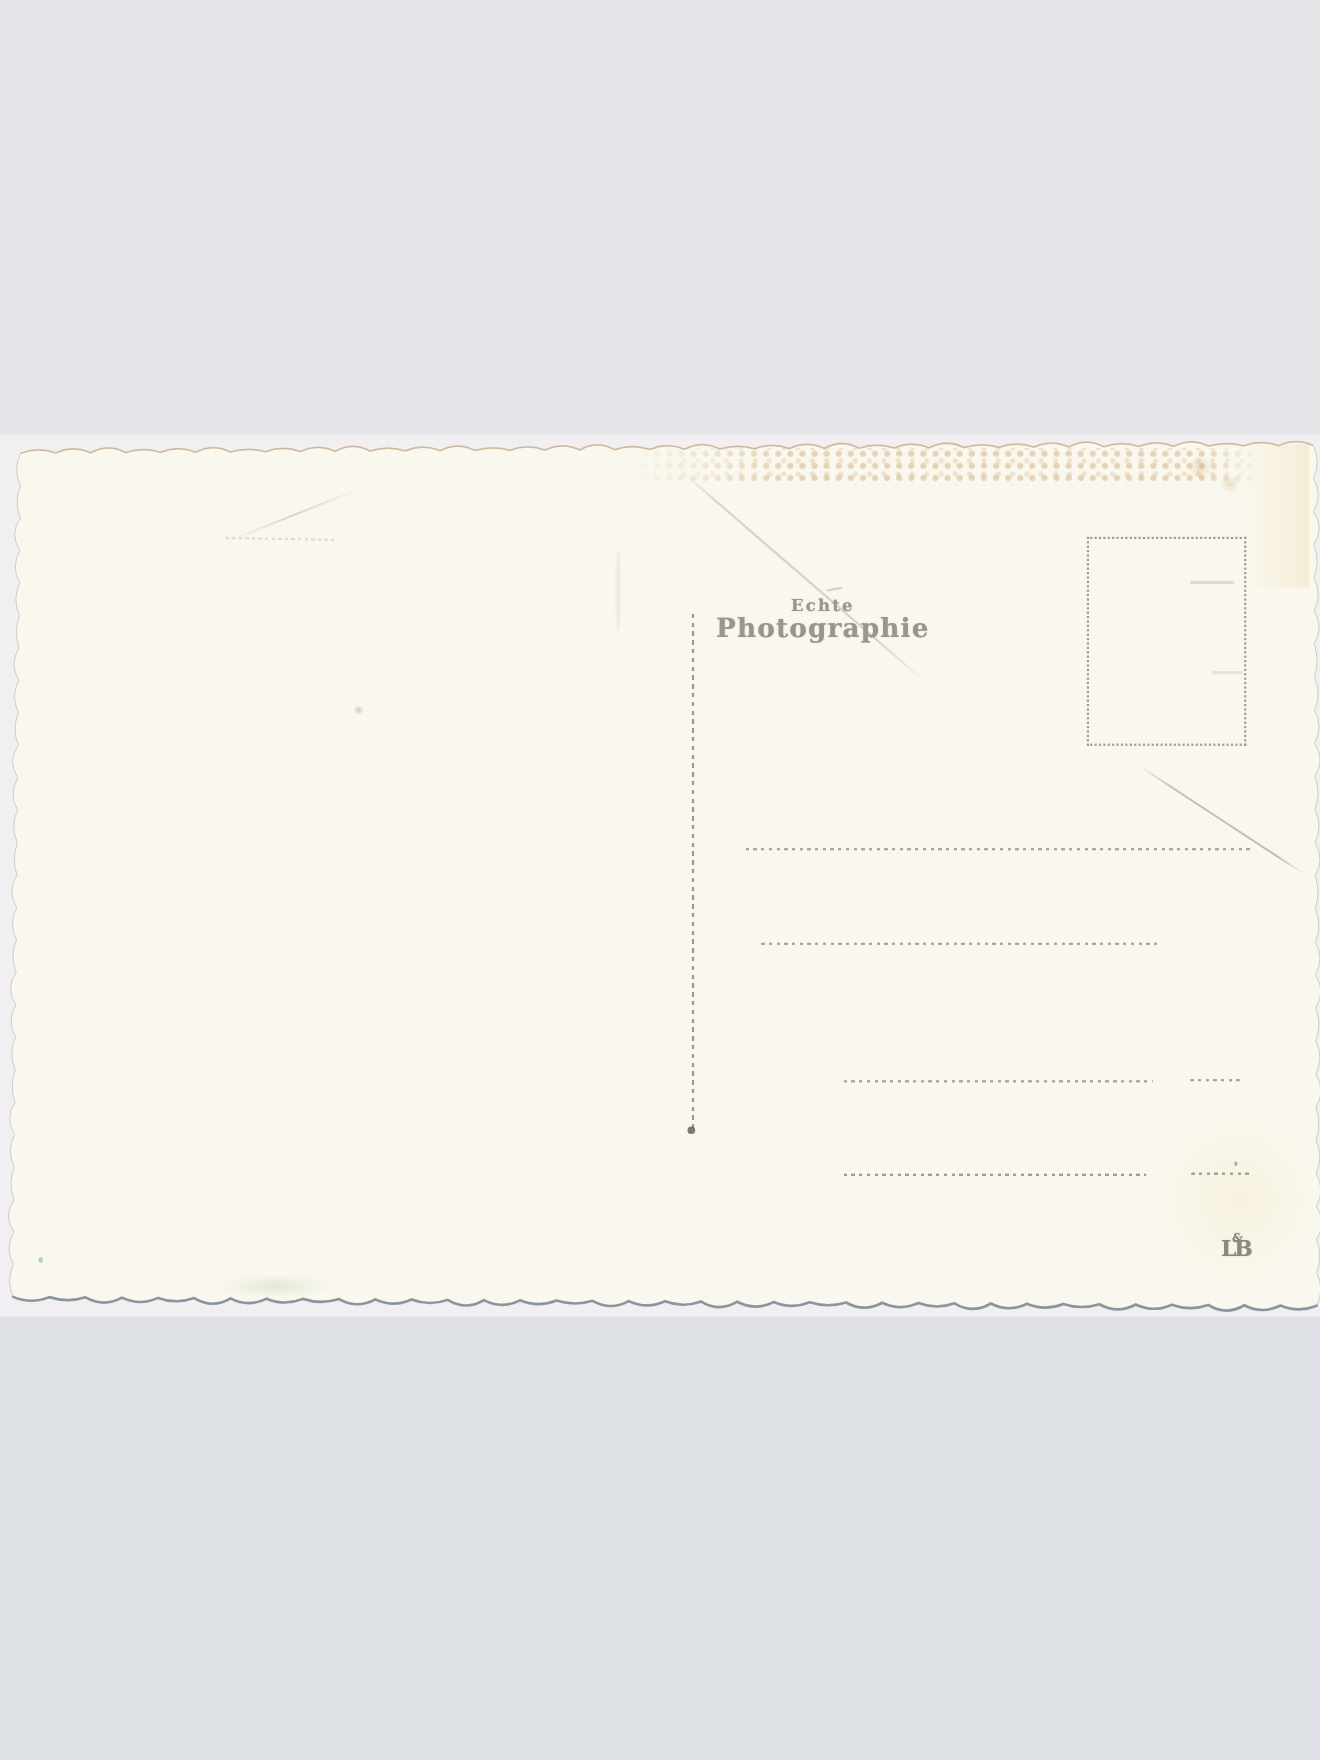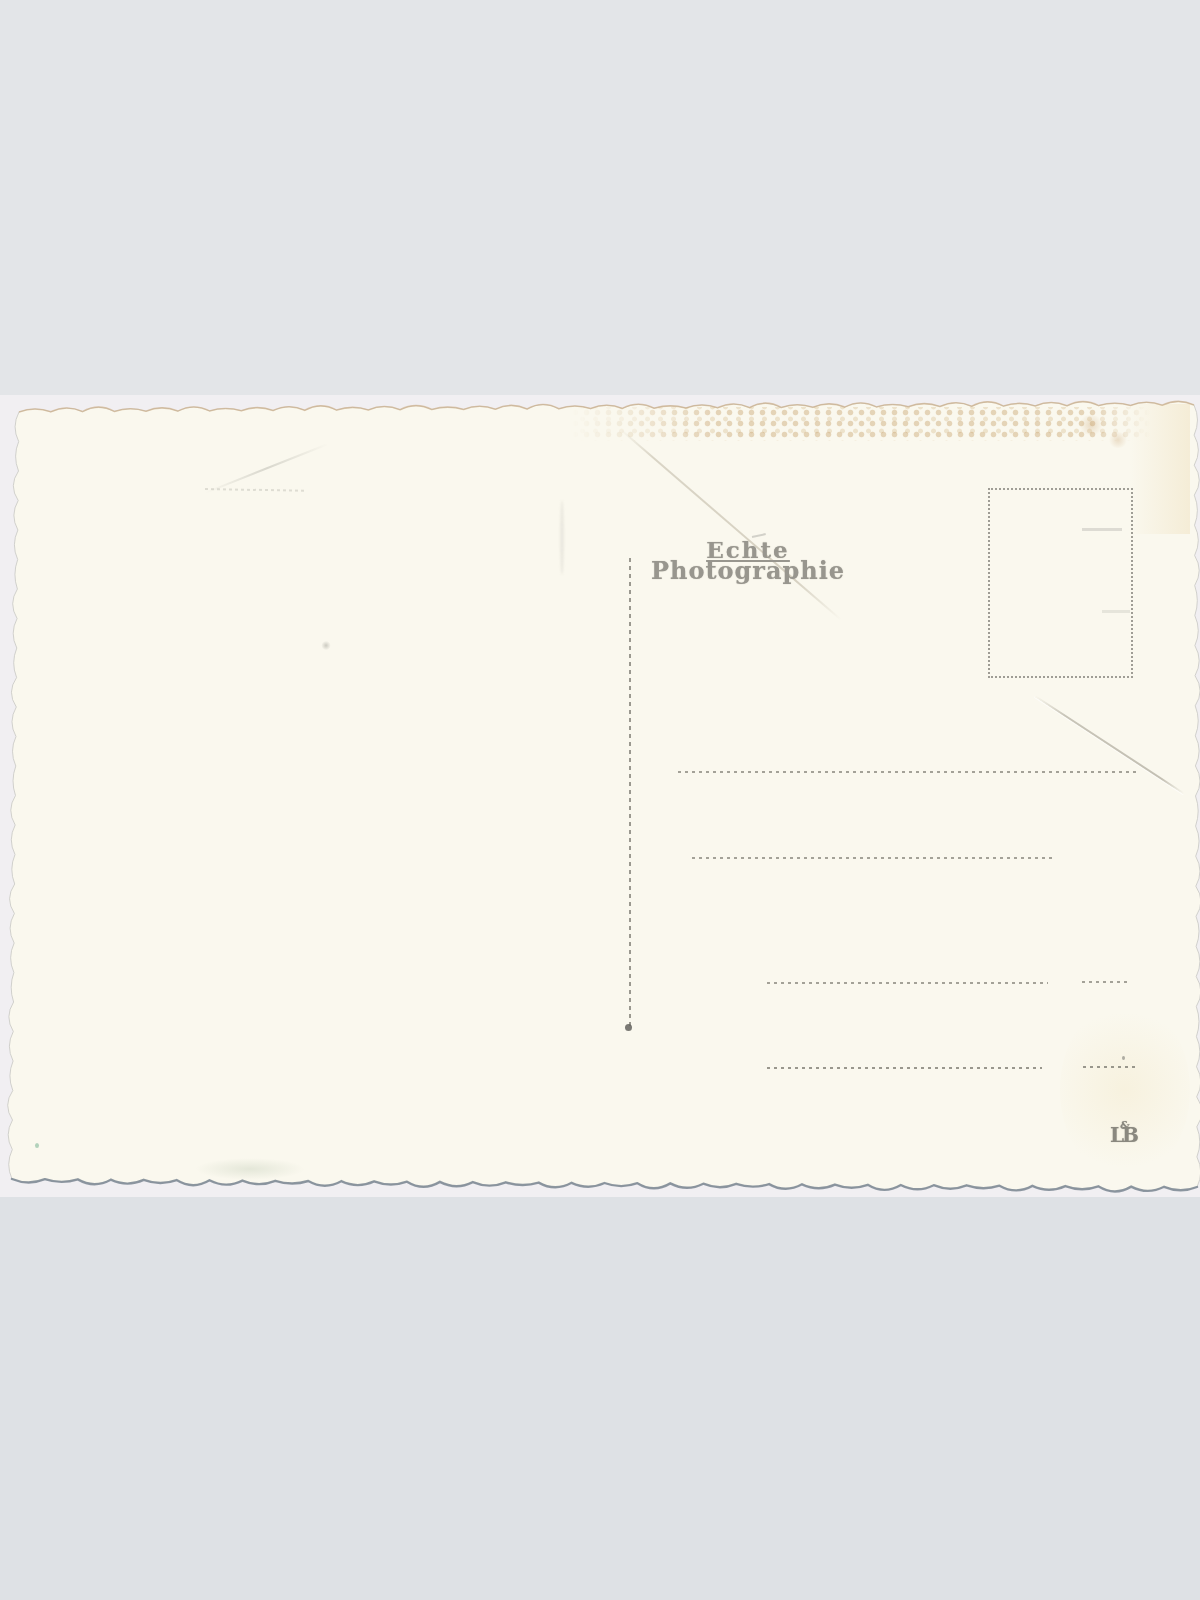--- a/index.html
+++ b/index.html
@@ -33,21 +33,21 @@
   .blob{position:absolute;border-radius:50%;}
   .crease{position:absolute;height:2px;transform-origin:left center;}
   .speck{position:absolute;border-radius:50%;}
 
   
   .stamp-text{
     position:absolute;left:648px;top:540px;width:200px;text-align:center;
     color:#98968e;font-weight:bold;
     text-shadow:0 0 1px rgba(150,148,140,.7);
   }
-  .stamp-text .l1{font-size:23px;line-height:20px;letter-spacing:2px;text-decoration:underline;}
+  .stamp-text .l1{font-size:15px;line-height:20px;letter-spacing:2px;}
   .stamp-text .l2{font-size:24px;line-height:22px;letter-spacing:1px;}
 
   .vline{
     position:absolute;left:629px;top:558px;width:2px;height:472px;
     background-image:repeating-linear-gradient(180deg,#8a887f 0 4px,transparent 4px 8px);
     opacity:.85;
   }
   .vline-dot{
     position:absolute;left:625px;top:1024px;width:7px;height:7px;border-radius:50%;
     background:#63635e;opacity:.85;

